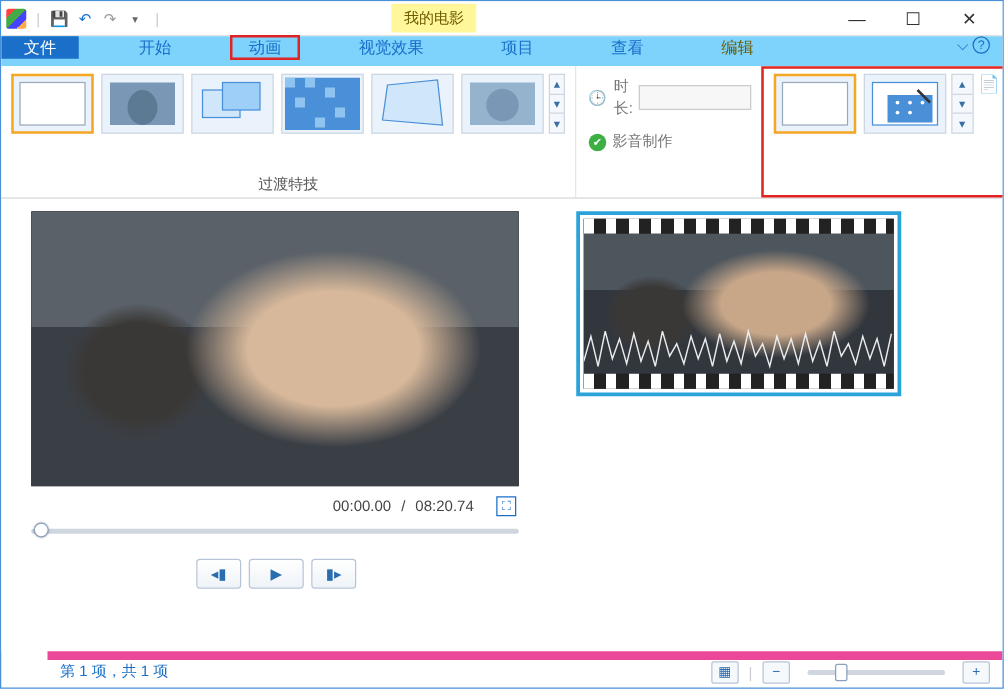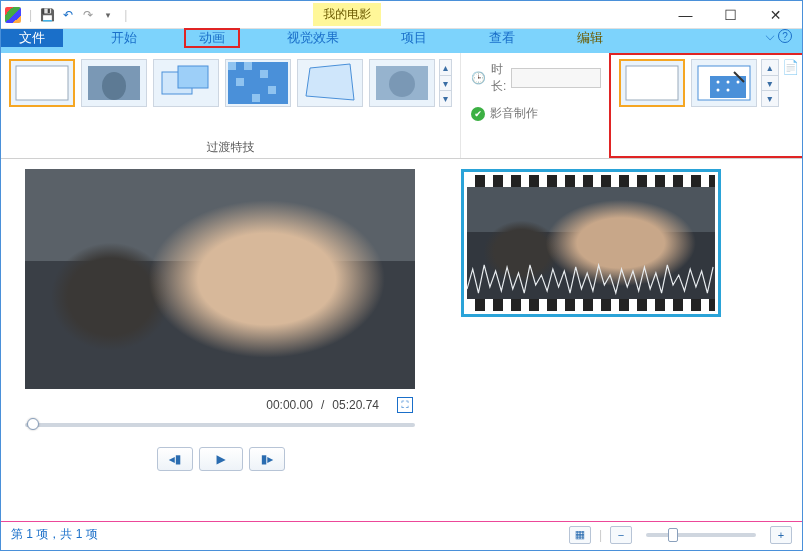--- a/index.html
+++ b/index.html
@@ -67,21 +67,21 @@
   repeating-linear-gradient(90deg,#fff 0 8px,#222 8px 18px);}
 .sprocket.top{top:0;} .sprocket.bot{bottom:0;}
 .clip-img{ position:absolute; left:0; right:0; top:12px; bottom:12px; background:
   radial-gradient(ellipse 55% 70% at 62% 50%, #c8a789 0 32%, rgba(0,0,0,0) 55%),
   radial-gradient(ellipse 22% 40% at 22% 58%, #3a3836 0 50%, rgba(0,0,0,0) 70%),
   linear-gradient(180deg,#4d555d 0 40%, #32373e 40% 100%);}
 .wave{ position:absolute; left:0; right:0; bottom:12px; height:40px; }
 .wave svg{ width:100%; height:100%; }
 
 
-.statusbar { height:26px; border-top:1px solid #ec4899; display:flex; align-items:center; padding:0 10px; color:#1a6fc9; font-size:12px;}
+.statusbar { height:26px; border-top:7px solid #ec4899; display:flex; align-items:center; padding:0 10px; color:#1a6fc9; font-size:12px;margin-left:37px;}
 .statusbar .right { margin-left:auto; display:flex; align-items:center; gap:8px;}
 .sb-btn { width:22px; height:18px; border:1px solid #b7c4d6; border-radius:2px; background:#f6f9fc; display:flex; align-items:center; justify-content:center; color:#2a6cb0; font-size:11px;}
 .zoom-track { width:110px; height:4px; background:#cfd6df; border-radius:2px; position:relative; margin:0 6px;}
 .zoom-thumb { position:absolute; left:22px; top:-5px; width:10px; height:14px; background:#fff; border:1px solid #8aa0bc; border-radius:2px;}
 
 .qicon { width:16px; height:16px; display:inline-flex; align-items:center; justify-content:center; }
 </style>
 </head>
 <body>
 
@@ -226,21 +226,21 @@
 </div>
 
 <div class="main">
   <div class="preview">
     <div class="video-frame">
       <div class="movie-still"></div>
     </div>
     <div class="time-row">
       <span>00:00.00</span>
         <span>/</span>
-        <span>05:20.74</span>
+        <span>08:20.74</span>
       <span class="fs-icon">⛶</span>
     </div>
     <div class="seek">
       <div class="seek-track">
           <div class="seek-thumb"></div>
         </div>
     </div>
     <div class="transport">
       <div class="tbtn">◂▮</div>
       <div class="tbtn play">▶</div>

